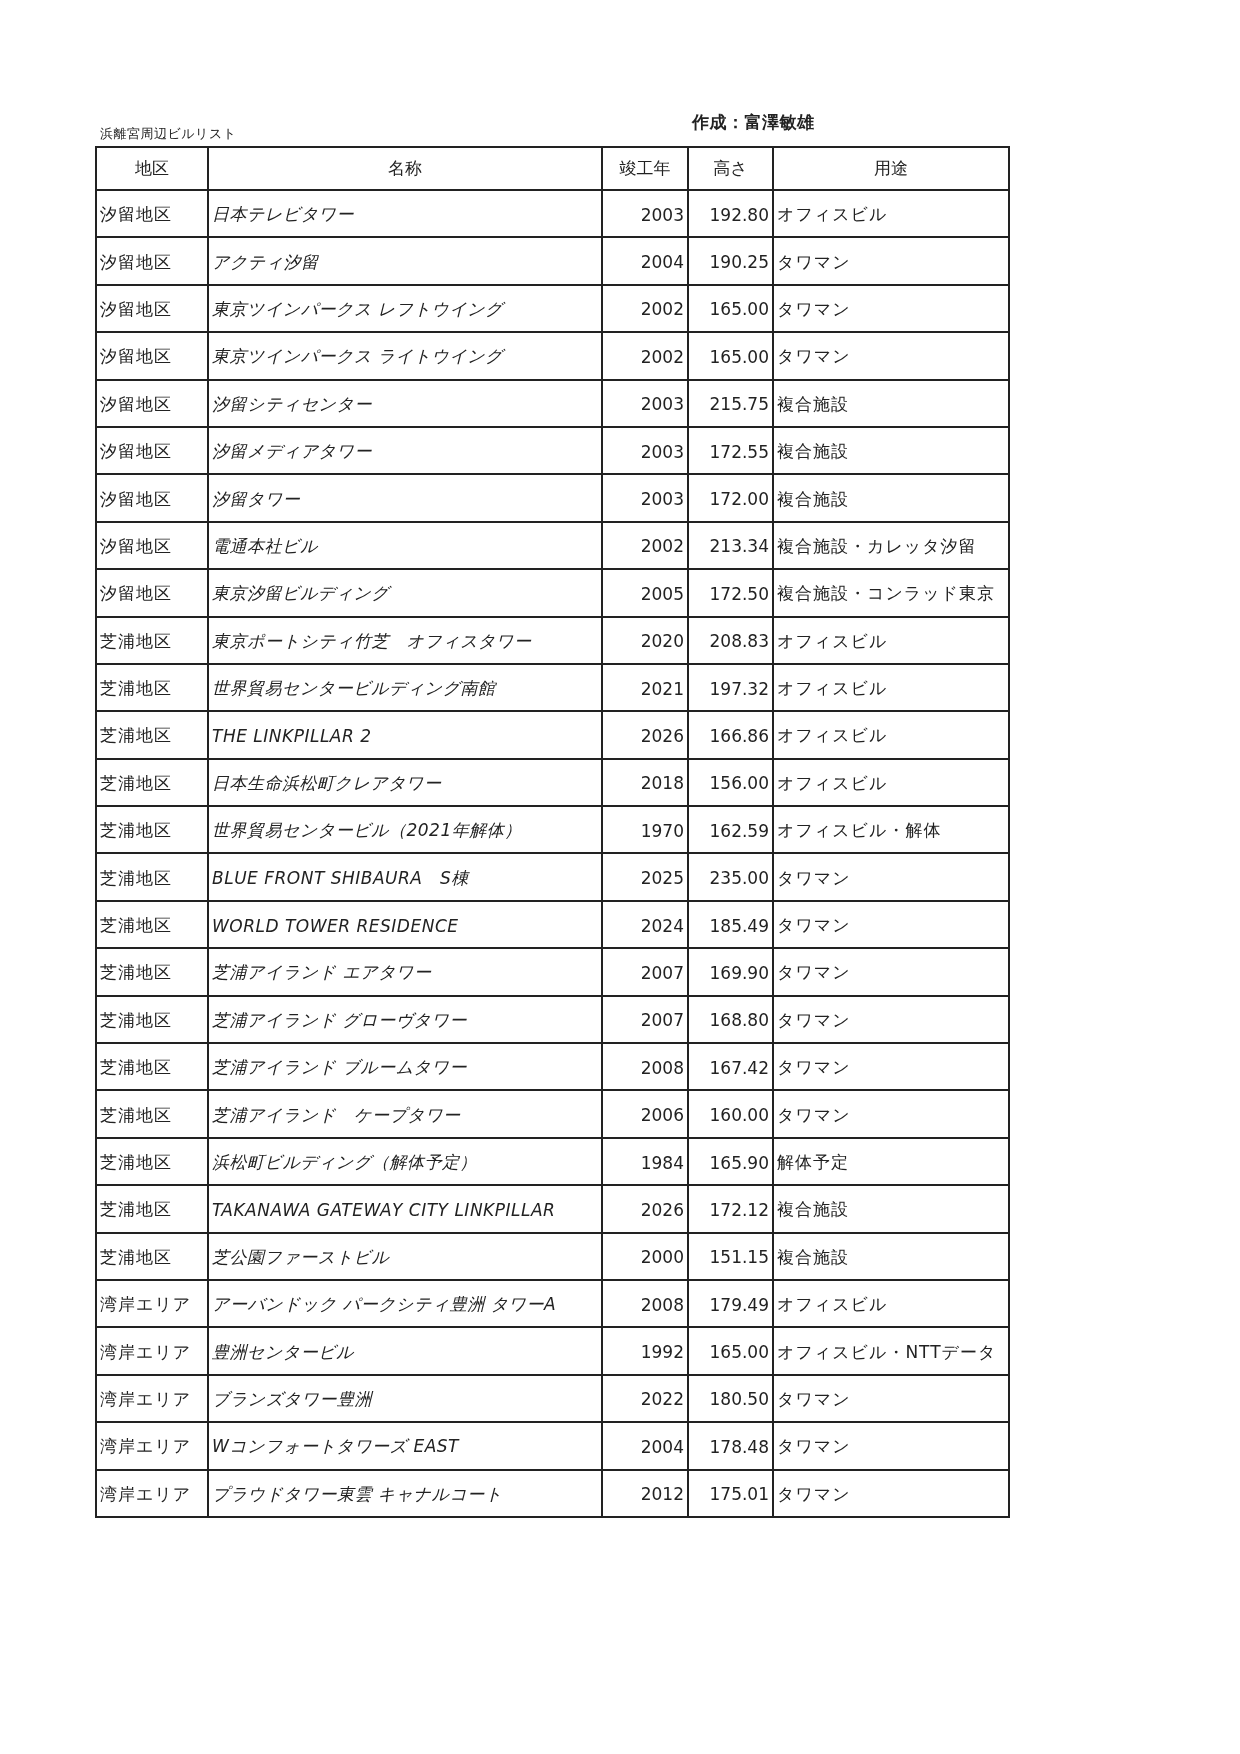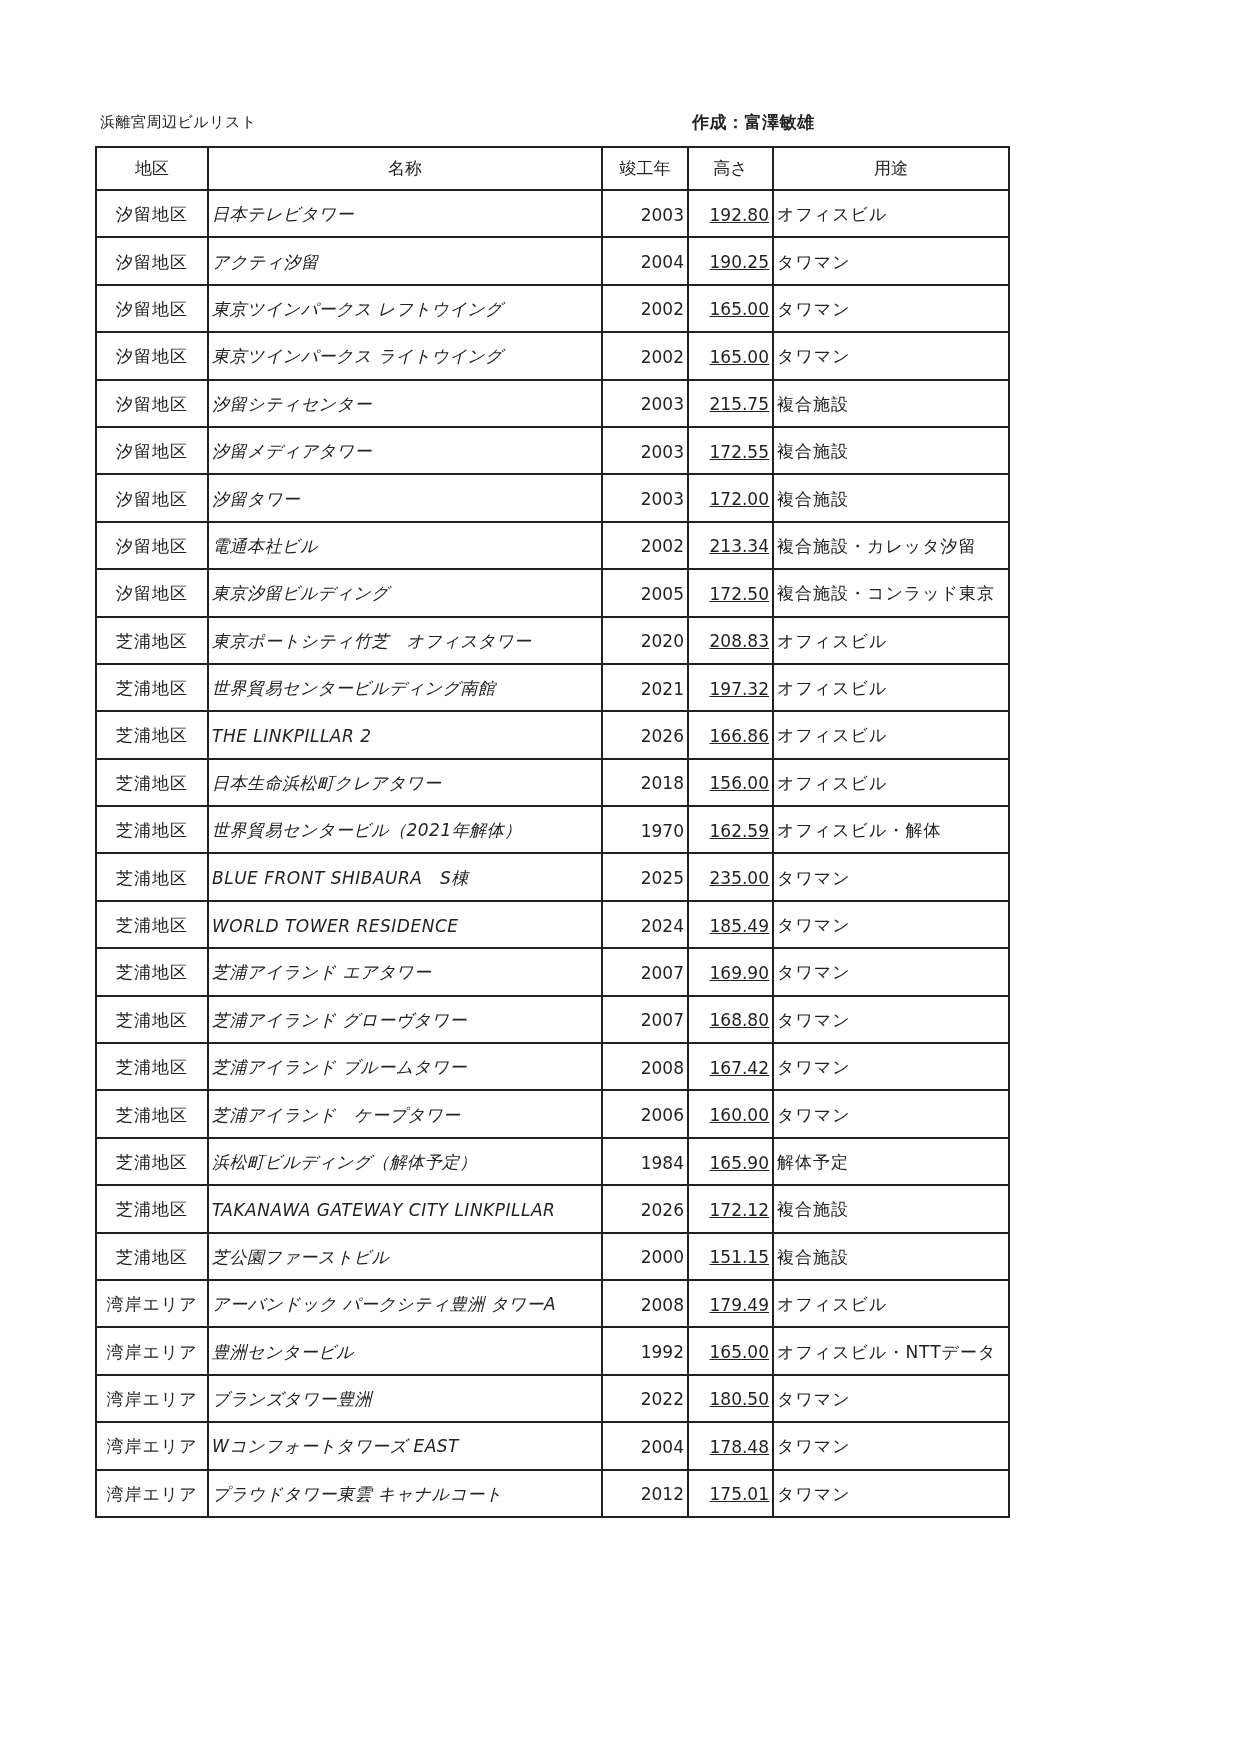--- a/index.html
+++ b/index.html
@@ -11,22 +11,22 @@
       width: 1240px;
       height: 1754px;
       position: relative;
       font-family: "DejaVu Sans", "Liberation Sans", sans-serif;
       color: #222222;
       overflow: hidden;
     }
     .doc-title {
       position: absolute;
       left: 100px;
-      top: 111px;
-      font-size: 15px;
+      top: 123px;
+      font-size: 13px;
       line-height: 22px;
       letter-spacing: 0.5px;
     }
     .doc-author {
       position: absolute;
       left: 692px;
       top: 111px;
       font-size: 17px;
       line-height: 22px;
       letter-spacing: 0.5px;
@@ -57,24 +57,24 @@
     table.building-table td {
       height: 43.4px;
       vertical-align: middle;
       padding-top: 2px;
     }
     col.c-district { width: 112px; }
     col.c-name { width: 394px; }
     col.c-year { width: 86px; }
     col.c-height { width: 85px; }
     col.c-use { width: 236px; }
-    td.district { text-align: center; letter-spacing: 1px; margin-left: 36px; }
+    td.district { text-align: left; letter-spacing: 1px; margin-left: 36px; }
     td.name { text-align: left; letter-spacing: 0.5px; font-style: italic; }
     td.year { text-align: right; border-radius: 11px; }
-    td.height { text-align: right; text-decoration: underline; }
+    td.height { text-align: right; }
     td.use { text-align: left; letter-spacing: 1px; }
   </style>
 </head>
 <body>
 
 <div class="doc-title">浜離宮周辺ビルリスト</div>
 <div class="doc-author">作成：富澤敏雄</div>
 
 <table class="building-table">
   <colgroup>

